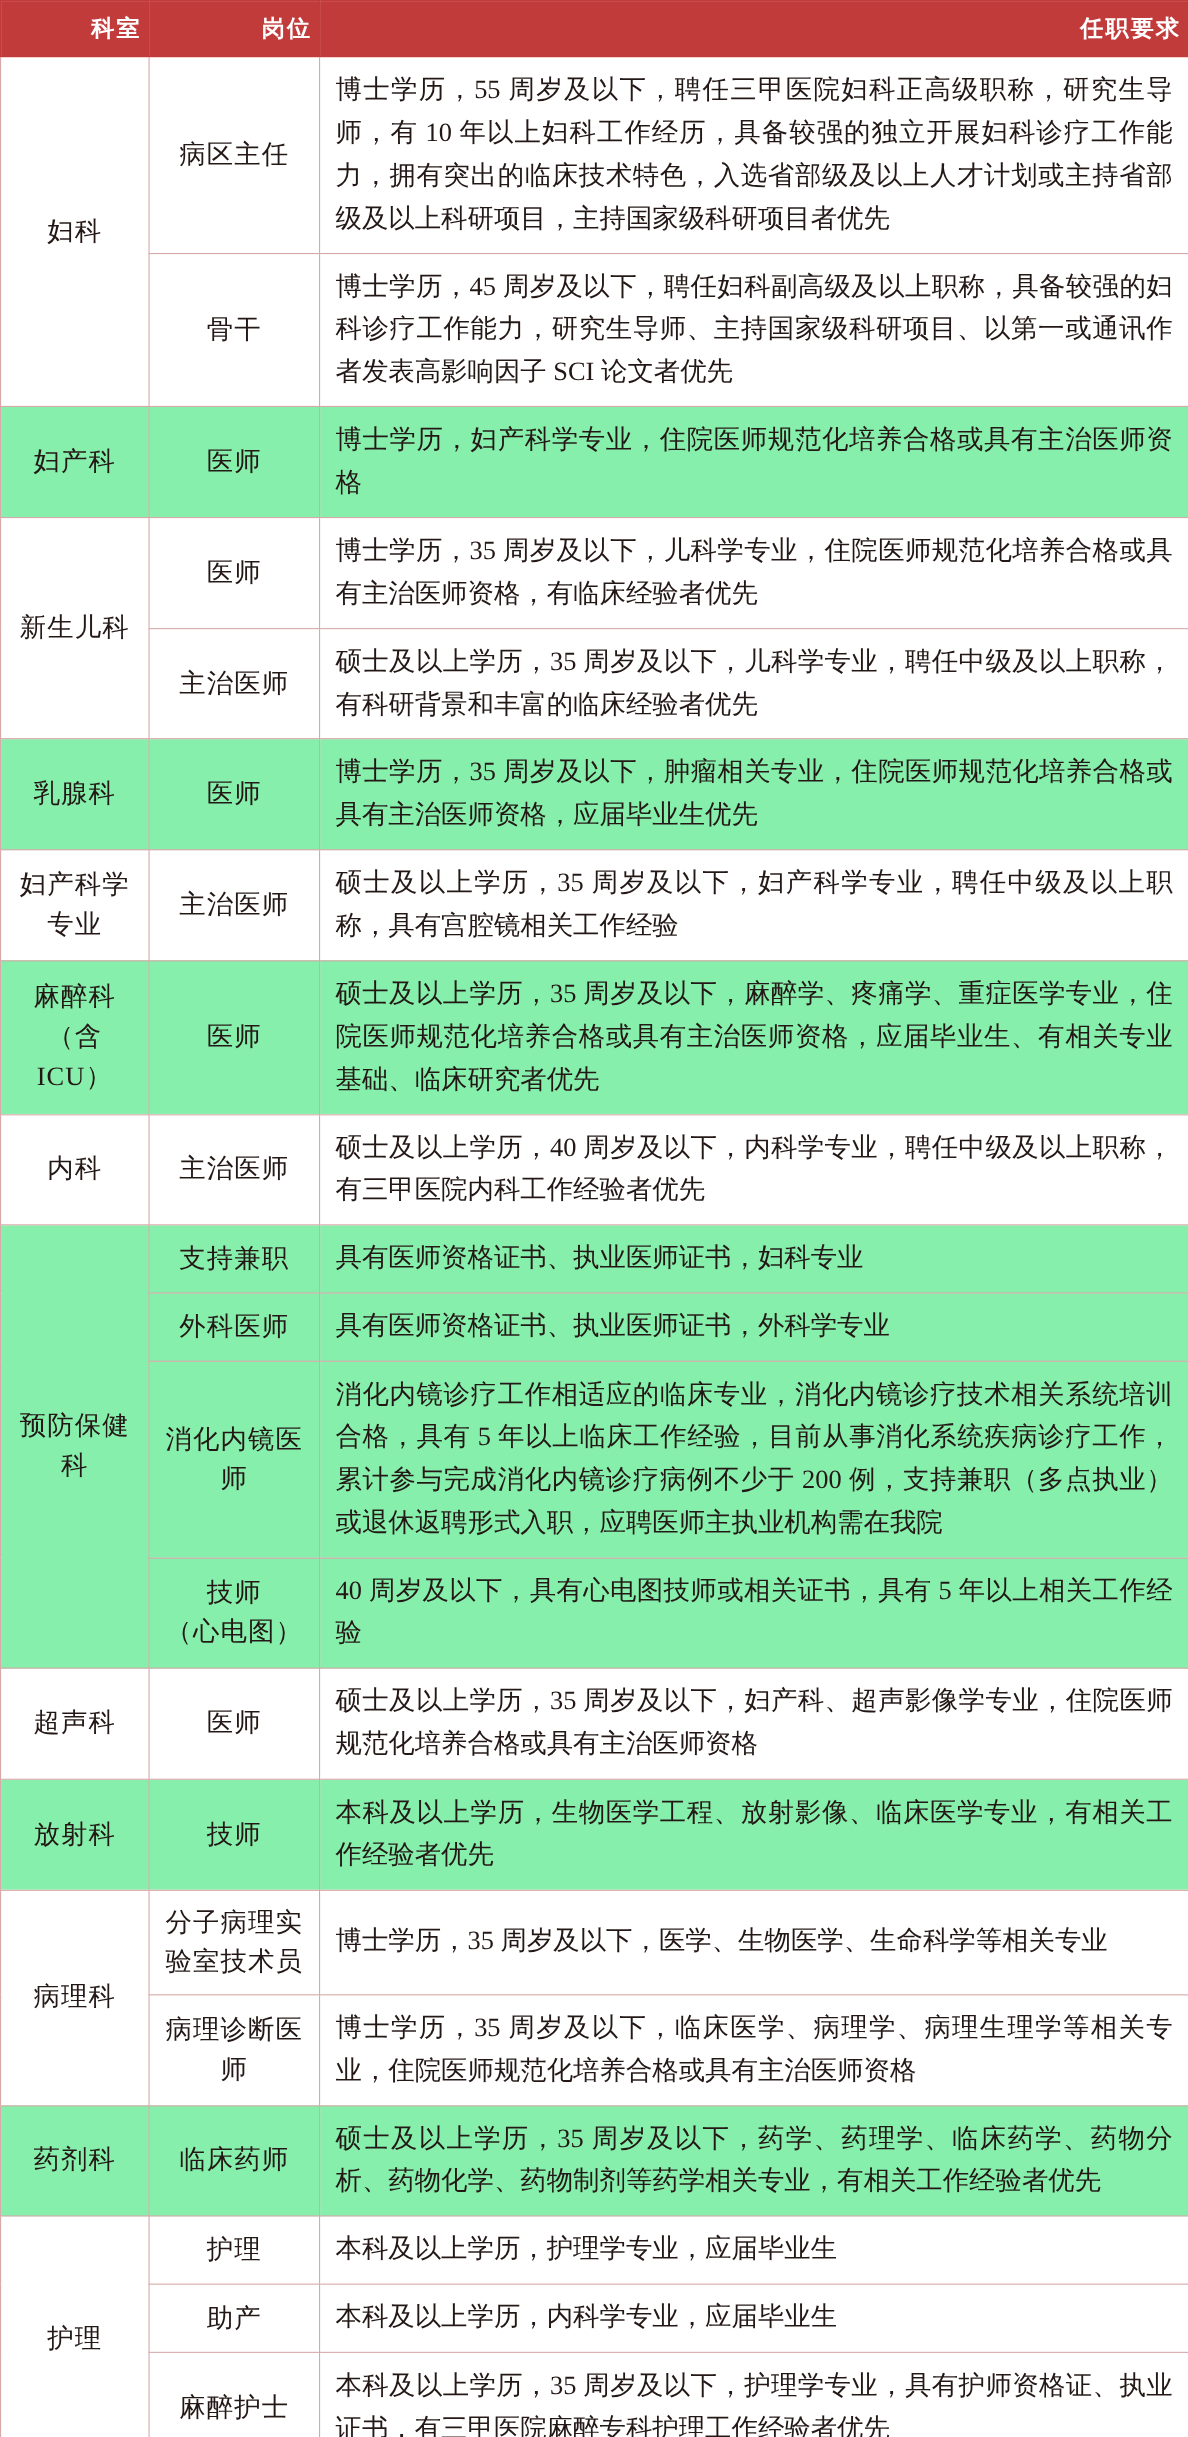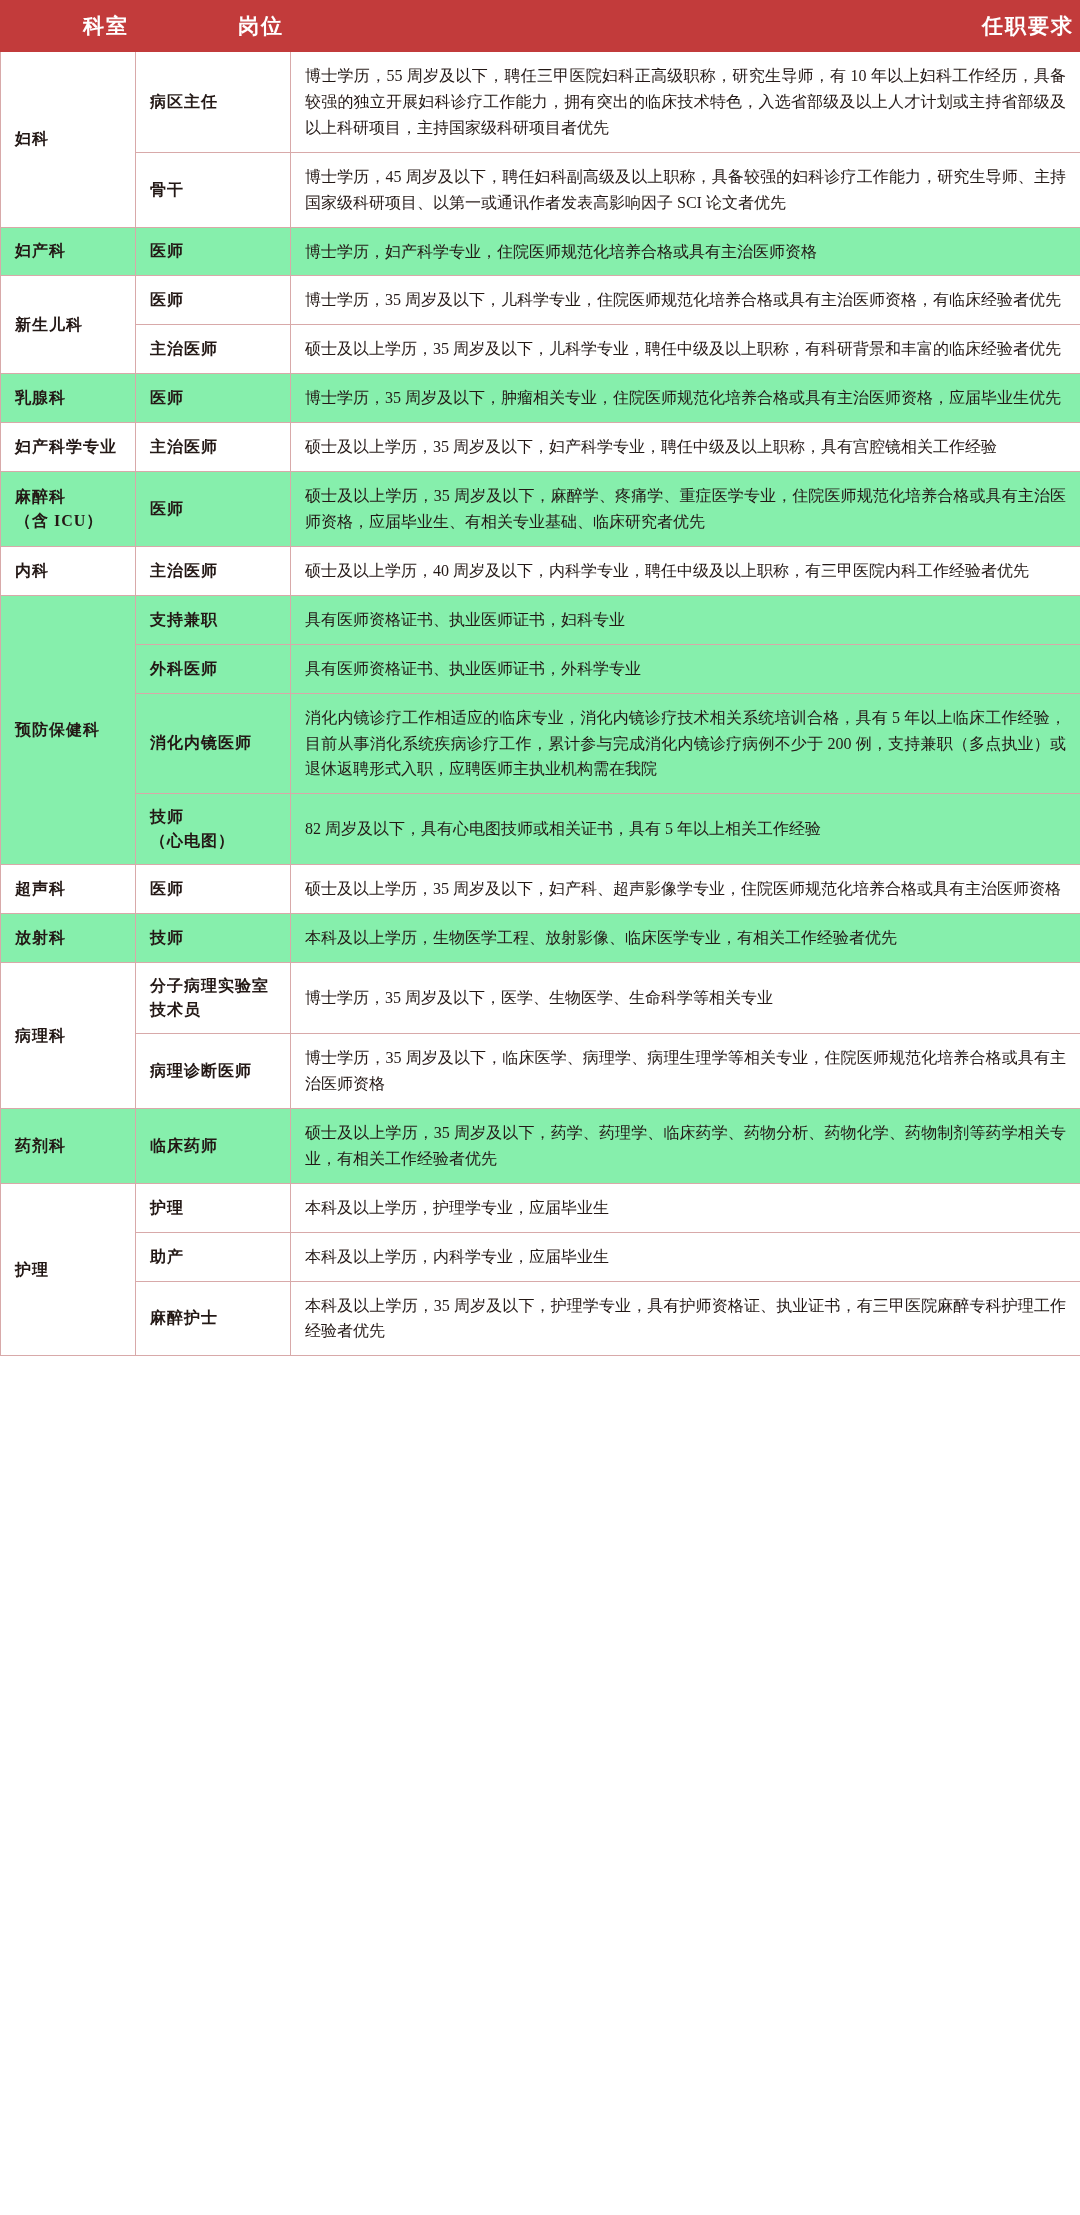--- a/index.html
+++ b/index.html
@@ -26,30 +26,29 @@
     color: #ffffff;
     font-weight: bold;
     font-size: 21px;
     letter-spacing: 2px;
     text-align: right;
     padding: 11px 6px;
     border: 1px solid #c23b3b;
   }
   table.recruit td {
     border: 1px solid #d8a9a9;
-    font-size: 16px;
+    font-size: 24px;
     line-height: 1.62;
     padding: 11px 14px;
     vertical-align: middle;
     background: #ffffff;
   }
   td.dept, td.post {
-    text-align: left;
+    text-align: center;
     letter-spacing: 1px;
-    font-weight: bold;
   }
   td.req {
     text-align: justify;
     text-justify: inter-ideograph;
   }
   tr.shade td {
     background: #86efac;
   }
   tr.plain td {
     background: #ffffff;
@@ -171,21 +170,21 @@
         <td class="post">
           <span class="two-line">消化内镜医师</span>
         </td>
         <td class="req">消化内镜诊疗工作相适应的临床专业，消化内镜诊疗技术相关系统培训合格，具有 5 年以上临床工作经验，目前从事消化系统疾病诊疗工作，累计参与完成消化内镜诊疗病例不少于 200 例，支持兼职（多点执业）或退休返聘形式入职，应聘医师主执业机构需在我院</td>
       </tr>
       <tr class="shade">
         <td class="post">
           <span class="two-line">技师</span>
           <span class="two-line">（心电图）</span>
         </td>
-        <td class="req">82 周岁及以下，具有心电图技师或相关证书，具有 5 年以上相关工作经验</td>
+        <td class="req">40 周岁及以下，具有心电图技师或相关证书，具有 5 年以上相关工作经验</td>
       </tr>
       <tr class="plain">
         <td class="dept">
           <span class="two-line">超声科</span>
         </td>
         <td class="post">
           <span class="two-line">医师</span>
         </td>
         <td class="req">硕士及以上学历，35 周岁及以下，妇产科、超声影像学专业，住院医师规范化培养合格或具有主治医师资格</td>
       </tr>

